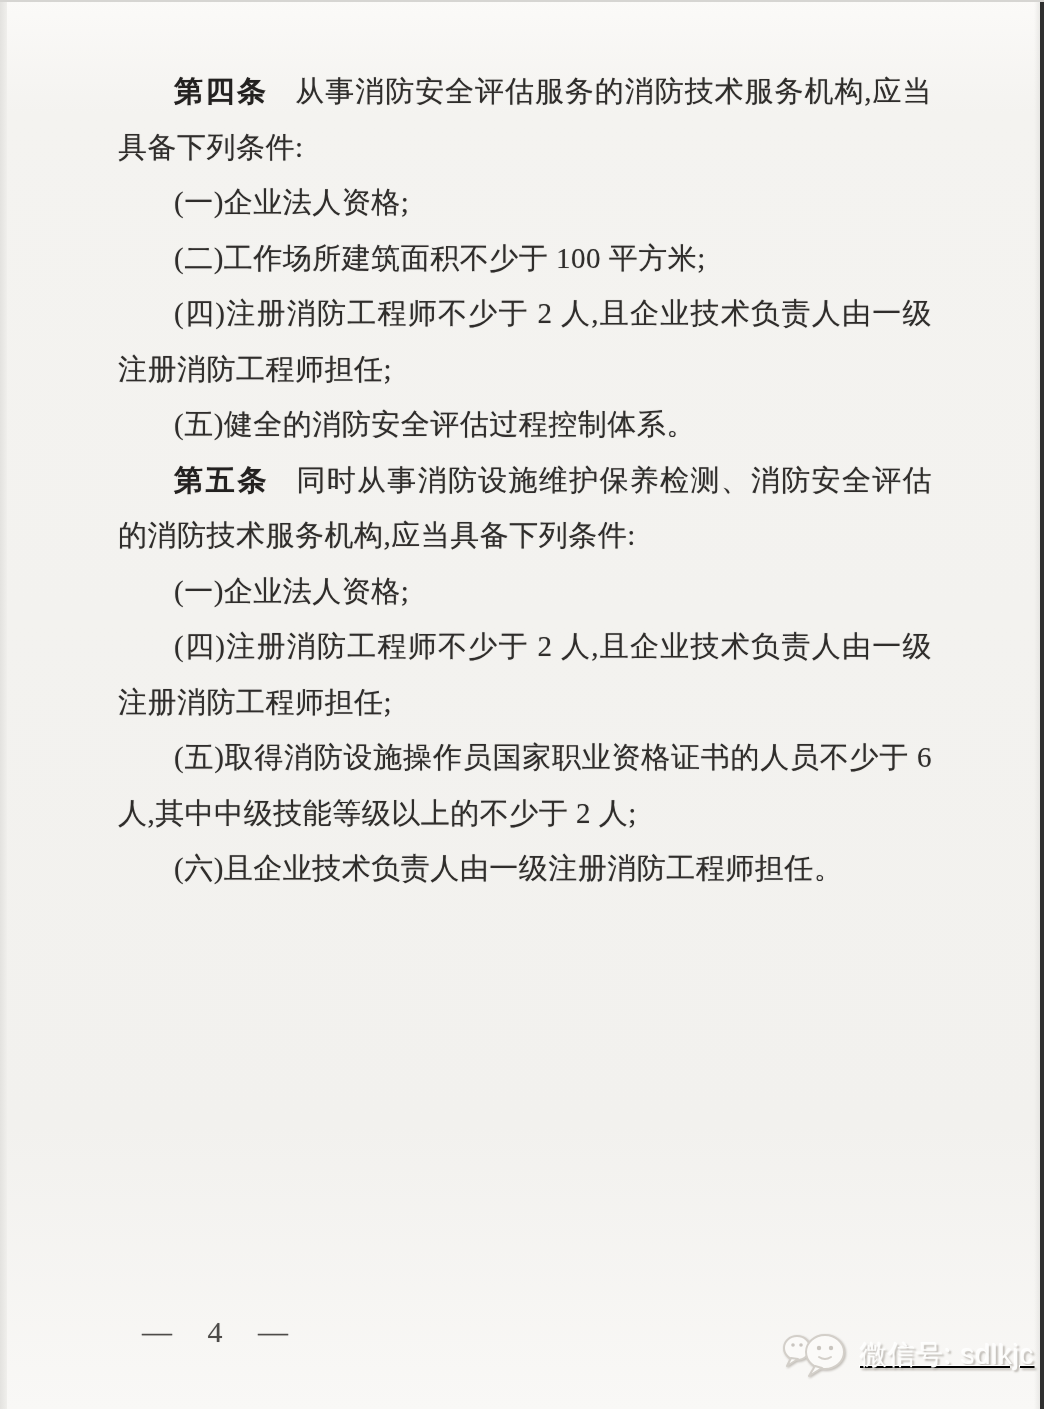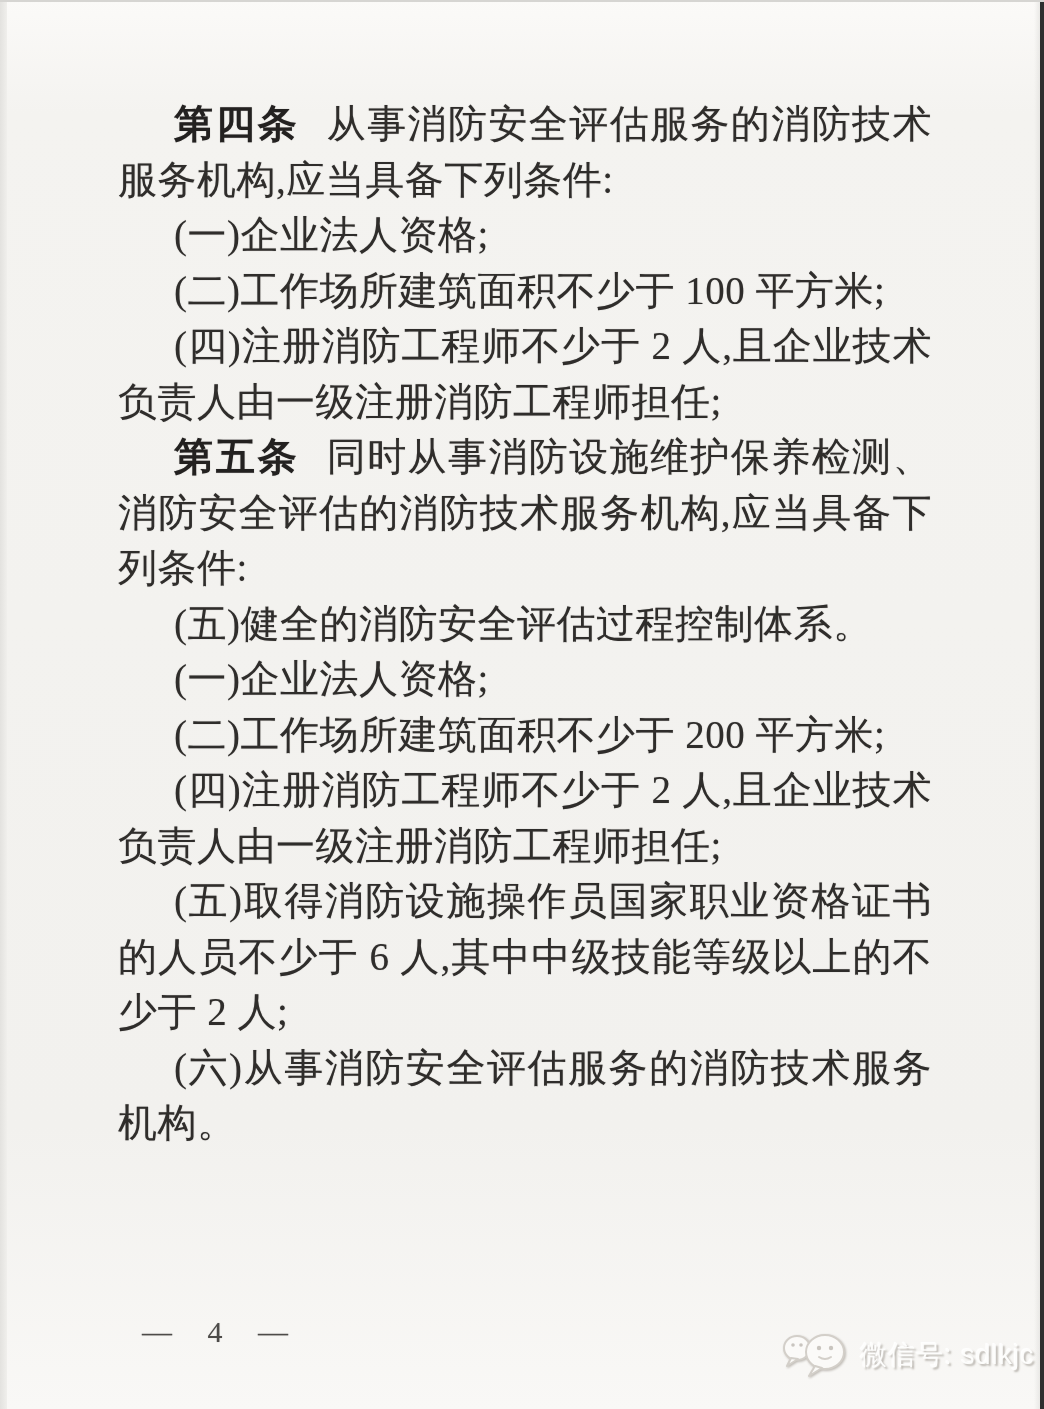--- a/index.html
+++ b/index.html
@@ -26,23 +26,23 @@
   }
   .edge-top {
     position: absolute; left: 0; right: 0; top: 0; height: 2px;
     background: #d6d5d2;
   }
   
   .doc-body {
     position: absolute;
     left: 118px; top: 0;
     width: 814px;
-    padding-top: 96px;
+    padding-top: 64px;
     color: #2f2d2b;
-    font-size: 39px;
+    font-size: 29px;
     line-height: 55.5px;
     letter-spacing: 0.5px;
     text-align: justify;
     text-shadow: 0 0 1px rgba(47,45,43,0.4);
   }
   .doc-body p.para {
     margin: 0;
     text-indent: 56px;
   }
   .doc-body .term {
@@ -61,20 +61,21 @@
     word-spacing: 16px;
     text-shadow: 0 0 1px rgba(77,75,73,0.4);
   }
   
   .watermark {
     position: absolute;
     left: 782px; top: 1328px;
     display: flex;
     align-items: center;
     gap: 12px;
+    text-decoration: underline;
   }
   .watermark .wm-label {
     font-family: "Liberation Sans", "DejaVu Sans", sans-serif;
     font-size: 27px;
     letter-spacing: 1px;
     color: #fdfdfc;
     text-shadow: 2px 2px 2px #b9b5af, -1px -1px 1px #ffffff;
     white-space: nowrap;
   }
   .watermark svg { filter: drop-shadow(1.5px 1.5px 1px #bdb9b3); }
@@ -85,27 +86,26 @@
 <div class="edge-left"></div>
 <div class="edge-right-soft"></div>
 <div class="edge-right"></div>
 <div class="edge-top"></div>
 
 <div class="doc-body">
   <p class="para"><span class="term">第四条</span><span>从事消防安全评估服务的消防技术服务机构,应当具备下列条件:</span></p>
   <p class="para">(一)企业法人资格;</p>
   <p class="para">(二)工作场所建筑面积不少于 100 平方米;</p>
   <p class="para">(四)注册消防工程师不少于 2 人,且企业技术负责人由一级注册消防工程师担任;</p>
+  <p class="para">(五)健全的消防安全评估过程控制体系。</p>
   <p class="para"><span class="term">第五条</span><span>同时从事消防设施维护保养检测、消防安全评估的消防技术服务机构,应当具备下列条件:</span></p>
-  <p class="para">(五)健全的消防安全评估过程控制体系。</p>
   <p class="para">(一)企业法人资格;</p>
-  <p class="para">(二)工作场所建筑面积不少于 200 平方米;</p>
   <p class="para">(四)注册消防工程师不少于 2 人,且企业技术负责人由一级注册消防工程师担任;</p>
   <p class="para">(五)取得消防设施操作员国家职业资格证书的人员不少于 6 人,其中中级技能等级以上的不少于 2 人;</p>
-  <p class="para">(六)从事消防安全评估服务的消防技术服务机构。</p>
+  <p class="para">(六)且企业技术负责人由一级注册消防工程师担任。</p>
 </div>
 
 <div class="page-number">— 4 —</div>
 
 <div class="watermark">
   <svg width="66" height="54" viewBox="0 0 66 54" aria-hidden="true">
 
     <ellipse cx="15" cy="20" rx="13" ry="12" fill="#fbfaf8" stroke="#d3cfc9" stroke-width="2"></ellipse>
     <path d="M9 30 L5 38 L16 31 Z" fill="#fbfaf8" stroke="#d3cfc9" stroke-width="2" stroke-linejoin="round"></path>
     <circle cx="11" cy="17" r="1.8" fill="#c9c5bf"></circle>

